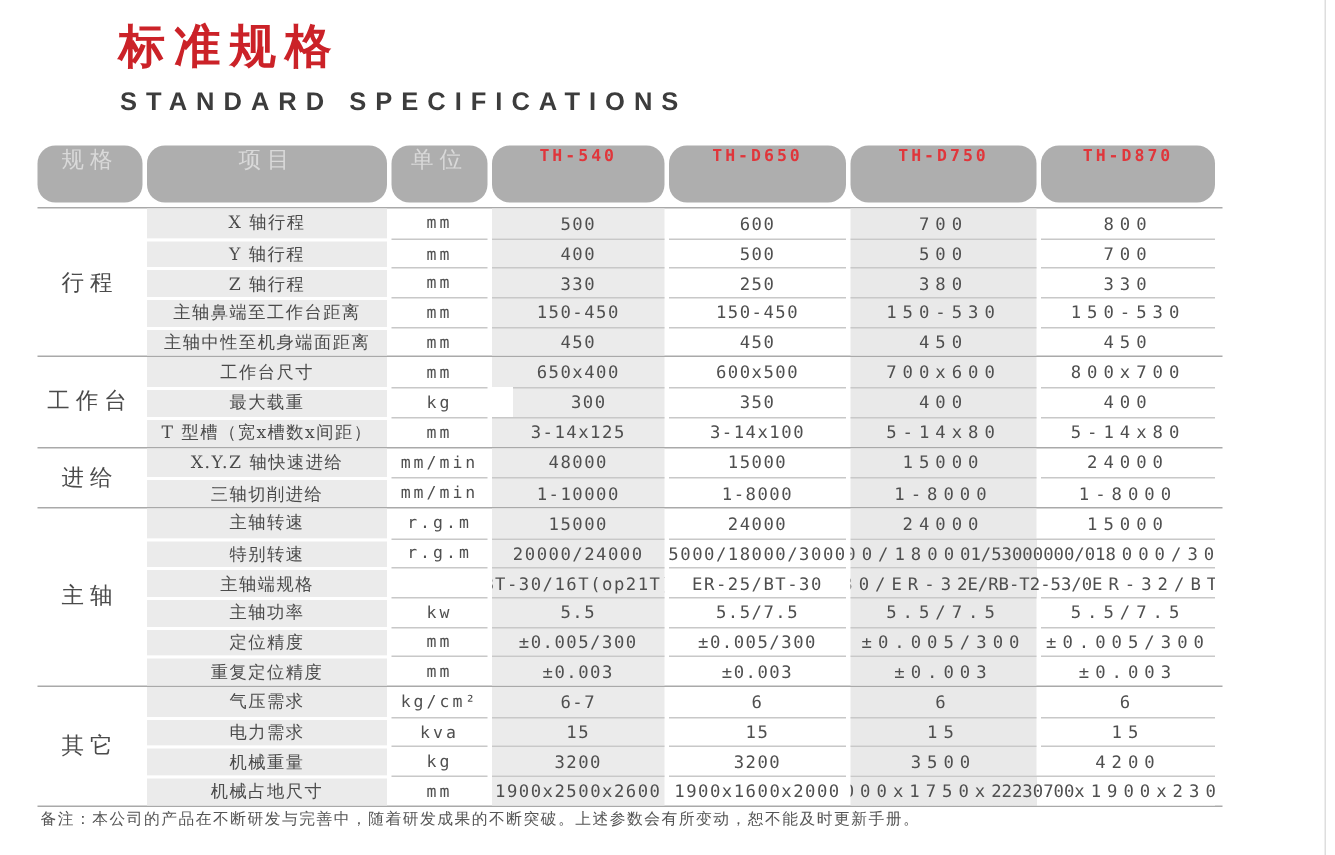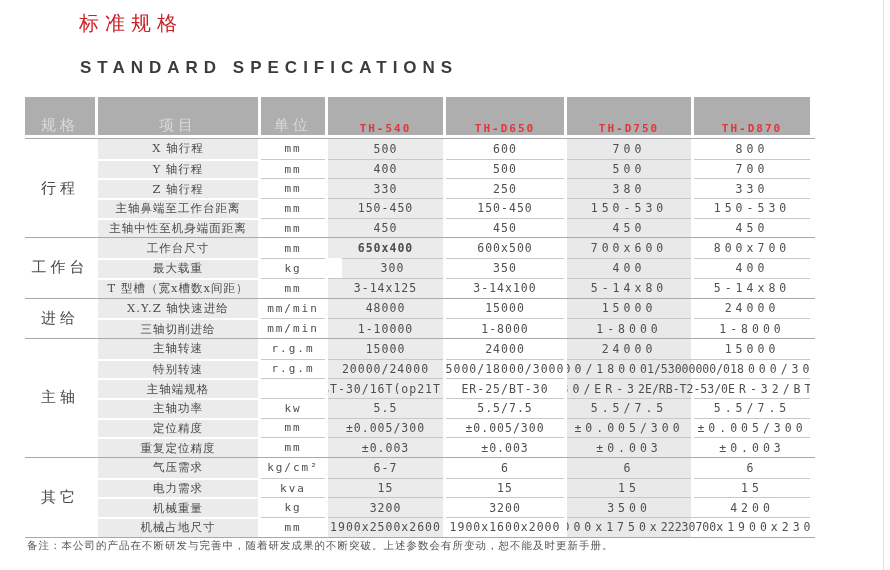--- a/index.html
+++ b/index.html
@@ -1,28 +1,28 @@
 <!DOCTYPE html>
 <html><head>
 <meta charset="utf-8">
 <style>
   html,body{margin:0;padding:0;background:#fff;}
   .page{position:relative;width:890px;height:570px;background:#ffffff;overflow:hidden;
         font-family:"DejaVu Sans",sans-serif;}
   .page-right-border{position:absolute;right:6px;top:0;width:1px;height:570px;background:#dedede;}
 
-  .title-cn{position:absolute;left:79px;top:10px;font-size:20px;font-weight:normal;color:#cb2228;
+  .title-cn{position:absolute;left:79px;top:10px;font-size:31px;font-weight:bold;color:#cb2228;
             letter-spacing:6px;font-family:"DejaVu Serif",serif;}
   .title-en{position:absolute;left:80px;top:58px;font-size:17px;font-weight:bold;color:#3c3c3c;
             letter-spacing:6px;font-family:"Liberation Sans",sans-serif;}
 
   .spec-table{position:absolute;left:25px;top:97px;width:790px;}
   .thead{display:grid;grid-template-columns:70px 160px 64px 115px 118px 124px 116px;
          column-gap:3px;height:38px;margin-bottom:3px;}
-  .thead .hc{background:#aeaeae;display:flex;align-items:flex-end;justify-content:center;}
+  .thead .hc{background:#aeaeae;display:flex;align-items:flex-start;justify-content:center;border-radius:12px;}
   .hc-label{color:#d9d9d9;font-size:15px;letter-spacing:4px;font-family:"DejaVu Serif",serif;}
   .hc-model{color:#e0363b;font-weight:bold;font-size:11px;letter-spacing:2px;
             font-family:"DejaVu Sans Mono",monospace;}
 
   .group{display:grid;grid-template-columns:70px 160px 64px 115px 118px 124px 116px;
          column-gap:3px;grid-auto-rows:19.7px;border-top:1px solid #a9a9a9;}
   .group:last-child{border-bottom:1px solid #a9a9a9;}
   .cell{display:flex;align-items:center;justify-content:center;overflow:hidden;white-space:nowrap;}
   .cat{font-size:15px;color:#4b4b4b;letter-spacing:4px;font-family:"DejaVu Serif",serif;}
   .item{background:#ebebeb;font-size:11.5px;color:#4b4b4b;letter-spacing:1px;
@@ -104,21 +104,21 @@
           <div class="cell unit sepline" style="grid-area: 5 / 3;">mm</div>
           <div class="cell val v0 sepline" style="grid-area: 5 / 4;">450</div>
           <div class="cell val v1 sepline" style="grid-area: 5 / 5;">450</div>
           <div class="cell val v2 sepline" style="grid-area: 5 / 6;">450</div>
           <div class="cell val v3 sepline" style="grid-area: 5 / 7;">450</div>
         </div>
         <div class="group">
           <div class="cell cat" style="grid-area: 1 / 1 / span 3;">工作台</div>
           <div class="cell item" style="grid-area: 1 / 2;">工作台尺寸</div>
           <div class="cell unit" style="grid-area: 1 / 3;">mm</div>
-          <div class="cell val v0" style="grid-area: 1 / 4; font-weight: bold;">650x400</div>
+          <div class="cell val v0" style="grid-area: 1 / 4;">650x400</div>
           <div class="cell val v1" style="grid-area: 1 / 5;">600x500</div>
           <div class="cell val v2" style="grid-area: 1 / 6;">700x600</div>
           <div class="cell val v3" style="grid-area: 1 / 7;">800x700</div>
           <div class="cell item sepw" style="grid-area: 2 / 2;">最大载重</div>
           <div class="cell unit sepline" style="grid-area: 2 / 3;">kg</div>
           <div class="cell val v0 sepline" style="grid-area: 2 / 4; margin-left: 14px;">300</div>
           <div class="cell val v1 sepline" style="grid-area: 2 / 5;">350</div>
           <div class="cell val v2 sepline" style="grid-area: 2 / 6;">400</div>
           <div class="cell val v3 sepline" style="grid-area: 2 / 7;">400</div>
           <div class="cell item sepw" style="grid-area: 3 / 2;">T 型槽（宽x槽数x间距）</div>

